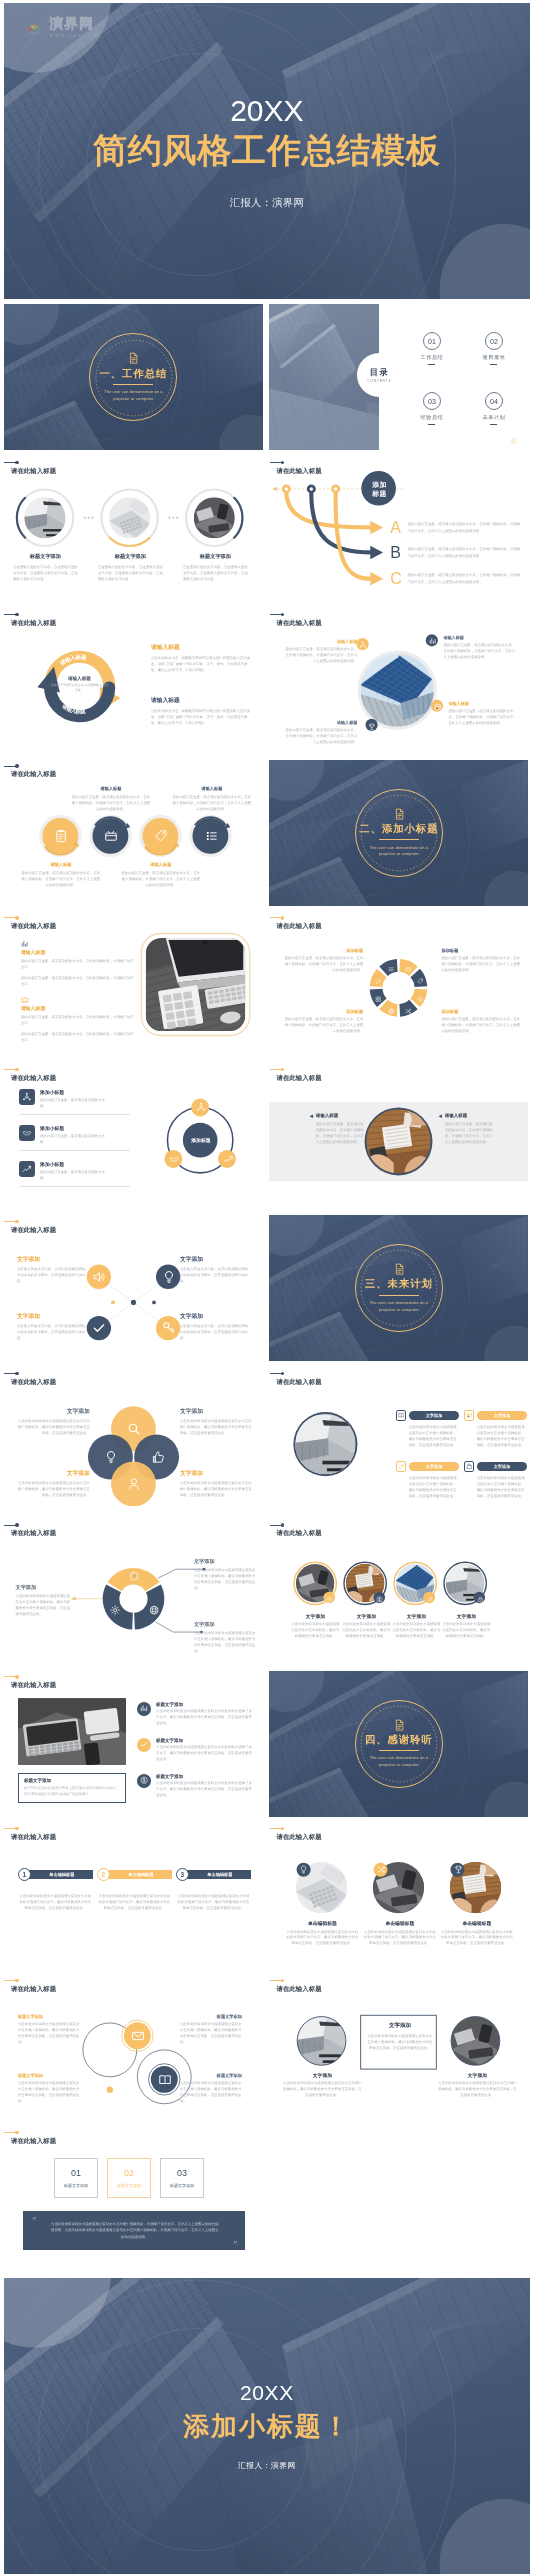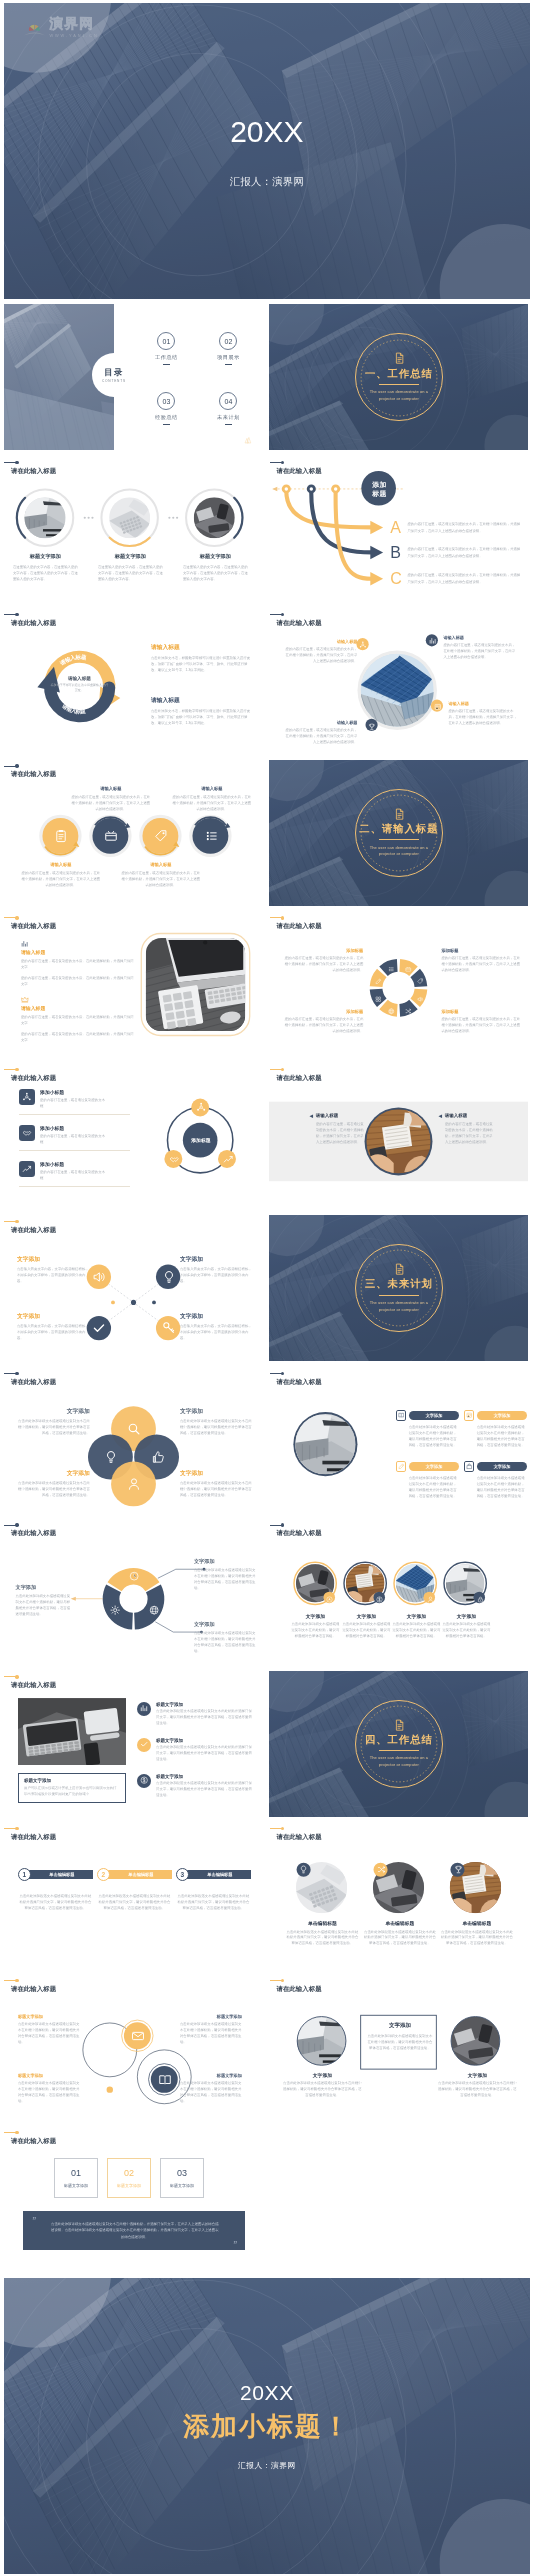--- a/index.html
+++ b/index.html
@@ -251,155 +251,25 @@
   <path d="M10.6 15.3a9.4 9.4 0 0 1 1-7.5l7.7 6z" fill="#d8493a"></path>
   <path d="M1.8 22.6q18.3-10.6 36.4 0-18.2-6.4-36.4 0z" fill="#96a0ac"></path>
  </svg>
  <div class="logo-tx">
   <div class="logo-cn">演界网</div>
   <div class="logo-en">WWW.YANJ.CN</div>
  </div>
 </div>
 <div style="position:absolute;left:0;top:0;width:100%;height:100%;display:flex;flex-direction:column;align-items:center;justify-content:center;padding-top:2.6px">
  <div class="cov-year">20XX</div>
+ <div class="cov-title">简约风格工作总结模板</div>
  <div class="cov-sub">汇报人：演界网</div>
 </div>
     </div>
 <div class="row">
-<div class="sl half">
-        <svg viewBox="0 0 170 227" preserveAspectRatio="none" style="position:absolute;left:0;top:0;width:110px;height:147px;display:block">
-<defs>
-<linearGradient id="tg2" x1="0" y1="0" x2=".3" y2="1">
- <stop offset="0" stop-color="#8995ab"></stop>
-              <stop offset=".5" stop-color="#78869d"></stop>
-              <stop offset="1" stop-color="#69788f"></stop>
-            </linearGradient>
-<linearGradient id="th2" x1="0" y1="0" x2=".8" y2="1">
- <stop offset="0" stop-color="#d5dce6" stop-opacity=".7"></stop>
-              <stop offset="1" stop-color="#64769180" stop-opacity=".5"></stop>
-            </linearGradient>
-<linearGradient id="ti2" x1="1" y1="0" x2="0" y2="1">
- <stop offset="0" stop-color="#b8c3d1" stop-opacity=".55"></stop>
-              <stop offset="1" stop-color="#5d6f8a" stop-opacity=".55"></stop>
-            </linearGradient>
-<clipPath id="tcp2">
-              <rect width="170" height="227"></rect>
-            </clipPath>
-</defs>
-<g clip-path="url(#tcp2)">
-<rect width="170" height="227" fill="url(#tg2)"></rect>
-<g>
-              <polygon points="-10,28 70,-12 100,30 16,96" fill="url(#th2)"></polygon>
-              <g stroke="#64768f" stroke-width=".6" opacity=".5">
-                <line x1="-10.0" y1="28.0" x2="16.0" y2="96.0"></line>
-                <line x1="-3.3" y1="24.7" x2="23.0" y2="90.5"></line>
-                <line x1="3.3" y1="21.3" x2="30.0" y2="85.0"></line>
-                <line x1="10.0" y1="18.0" x2="37.0" y2="79.5"></line>
-                <line x1="16.7" y1="14.7" x2="44.0" y2="74.0"></line>
-                <line x1="23.3" y1="11.3" x2="51.0" y2="68.5"></line>
-                <line x1="30.0" y1="8.0" x2="58.0" y2="63.0"></line>
-                <line x1="36.7" y1="4.7" x2="65.0" y2="57.5"></line>
-                <line x1="43.3" y1="1.3" x2="72.0" y2="52.0"></line>
-                <line x1="50.0" y1="-2.0" x2="79.0" y2="46.5"></line>
-                <line x1="56.7" y1="-5.3" x2="86.0" y2="41.0"></line>
-                <line x1="63.3" y1="-8.7" x2="93.0" y2="35.5"></line>
-                <line x1="70.0" y1="-12.0" x2="100.0" y2="30.0"></line>
-              </g>
-              <g stroke="#c3ccd9" stroke-width=".45" opacity=".4">
-                <line x1="-10.0" y1="28.0" x2="100.0" y2="30.0"></line>
-                <line x1="-8.1" y1="32.9" x2="97.9" y2="27.0"></line>
-                <line x1="-6.3" y1="37.7" x2="95.7" y2="24.0"></line>
-                <line x1="-4.4" y1="42.6" x2="93.6" y2="21.0"></line>
-                <line x1="-2.6" y1="47.4" x2="91.4" y2="18.0"></line>
-                <line x1="-0.7" y1="52.3" x2="89.3" y2="15.0"></line>
-                <line x1="1.1" y1="57.1" x2="87.1" y2="12.0"></line>
-                <line x1="3.0" y1="62.0" x2="85.0" y2="9.0"></line>
-                <line x1="4.9" y1="66.9" x2="82.9" y2="6.0"></line>
-                <line x1="6.7" y1="71.7" x2="80.7" y2="3.0"></line>
-                <line x1="8.6" y1="76.6" x2="78.6" y2="0.0"></line>
-                <line x1="10.4" y1="81.4" x2="76.4" y2="-3.0"></line>
-                <line x1="12.3" y1="86.3" x2="74.3" y2="-6.0"></line>
-                <line x1="14.1" y1="91.1" x2="72.1" y2="-9.0"></line>
-                <line x1="16.0" y1="96.0" x2="70.0" y2="-12.0"></line>
-              </g>
-            </g>
-<g>
-              <polygon points="16,96 100,30 135,100 44,186" fill="url(#ti2)"></polygon>
-              <g stroke="#5e7089" stroke-width=".6" opacity=".45">
-                <line x1="16.0" y1="96.0" x2="44.0" y2="186.0"></line>
-                <line x1="26.5" y1="87.8" x2="55.4" y2="175.2"></line>
-                <line x1="37.0" y1="79.5" x2="66.8" y2="164.5"></line>
-                <line x1="47.5" y1="71.2" x2="78.1" y2="153.8"></line>
-                <line x1="58.0" y1="63.0" x2="89.5" y2="143.0"></line>
-                <line x1="68.5" y1="54.8" x2="100.9" y2="132.2"></line>
-                <line x1="79.0" y1="46.5" x2="112.2" y2="121.5"></line>
-                <line x1="89.5" y1="38.2" x2="123.6" y2="110.8"></line>
-                <line x1="100.0" y1="30.0" x2="135.0" y2="100.0"></line>
-              </g>
-            </g>
-<g>
-              <polygon points="0,130 170,172 200,262 -10,262" fill="#a9b6c8" opacity=".55"></polygon>
-              <g stroke="#748499" stroke-width=".55" opacity=".5">
-                <line x1="0.0" y1="130.0" x2="20.0" y2="262.0"></line>
-                <line x1="21.2" y1="135.2" x2="42.5" y2="262.0"></line>
-                <line x1="42.5" y1="140.5" x2="65.0" y2="262.0"></line>
-                <line x1="63.8" y1="145.8" x2="87.5" y2="262.0"></line>
-                <line x1="85.0" y1="151.0" x2="110.0" y2="262.0"></line>
-                <line x1="106.2" y1="156.2" x2="132.5" y2="262.0"></line>
-                <line x1="127.5" y1="161.5" x2="155.0" y2="262.0"></line>
-                <line x1="148.8" y1="166.8" x2="177.5" y2="262.0"></line>
-                <line x1="170.0" y1="172.0" x2="200.0" y2="262.0"></line>
-              </g>
-<line x1="0.0" y1="130.0" x2="20.0" y2="262" stroke="#76869c" stroke-width=".55" opacity=".5"></line>
-              <line x1="17.0" y1="134.2" x2="38.0" y2="262" stroke="#76869c" stroke-width=".55" opacity=".5"></line>
-              <line x1="34.0" y1="138.4" x2="56.0" y2="262" stroke="#76869c" stroke-width=".55" opacity=".5"></line>
-              <line x1="51.0" y1="142.6" x2="74.0" y2="262" stroke="#76869c" stroke-width=".55" opacity=".5"></line>
-              <line x1="68.0" y1="146.8" x2="92.0" y2="262" stroke="#76869c" stroke-width=".55" opacity=".5"></line>
-              <line x1="85.0" y1="151.0" x2="110.0" y2="262" stroke="#76869c" stroke-width=".55" opacity=".5"></line>
-              <line x1="102.0" y1="155.2" x2="128.0" y2="262" stroke="#76869c" stroke-width=".55" opacity=".5"></line>
-              <line x1="119.0" y1="159.4" x2="146.0" y2="262" stroke="#76869c" stroke-width=".55" opacity=".5"></line>
-              <line x1="136.0" y1="163.6" x2="164.0" y2="262" stroke="#76869c" stroke-width=".55" opacity=".5"></line>
-              <line x1="153.0" y1="167.8" x2="182.0" y2="262" stroke="#76869c" stroke-width=".55" opacity=".5"></line>
-              <line x1="170.0" y1="172.0" x2="200.0" y2="262" stroke="#76869c" stroke-width=".55" opacity=".5"></line>
-</g>
-<polygon points="-10,28 70,-12 74,-8 -6,33" fill="#eef2f6" opacity=".55"></polygon>
-<polygon points="16,96 100,30 104,34 20,100" fill="#e3e9ef" opacity=".45"></polygon>
-<polygon points="150,150 205,160 210,227 160,227" fill="#8b9aaf" opacity=".45"></polygon>
-<rect width="170" height="227" fill="#5b6c88" opacity=".26"></rect>
-</g>
-</svg>
-        <div class="toc-badge" style="left:88px;top:49px;width:44px;height:44px">
- <div class="toc-cn">目录</div>
- <div class="toc-en">CONTENTS</div>
-        </div>
-        <div class="toc-item" style="left:143px;top:28px">
- <div class="toc-circ">01</div>
- <div class="toc-lb">工作总结</div>
- <div class="toc-ul"></div>
-        </div>
-        <div class="toc-item" style="left:205px;top:28px">
- <div class="toc-circ">02</div>
- <div class="toc-lb">项目展示</div>
- <div class="toc-ul"></div>
-        </div>
-        <div class="toc-item" style="left:143px;top:88px">
- <div class="toc-circ">03</div>
- <div class="toc-lb">经验总结</div>
- <div class="toc-ul"></div>
-        </div>
-        <div class="toc-item" style="left:205px;top:88px">
- <div class="toc-circ">04</div>
- <div class="toc-lb">未来计划</div>
- <div class="toc-ul"></div>
-        </div>
-        <svg width="9.7" height="7.7" viewBox="0 0 20 16" style="position:absolute;right:9px;bottom:6.5px;opacity:.55">
-          <path d="M6 14.5L10 3l4 11.5z" fill="none" stroke="#f0b860" stroke-width="1"></path>
-          <path d="M2 14.5L6 5l3.2 9.5z" fill="none" stroke="#f0b860" stroke-width="1"></path>
-        </svg>
-      </div>
 <div class="sl half">
         <svg class="bgsvg" viewBox="0 0 404 227" preserveAspectRatio="none">
 <defs>
 <linearGradient id="ss10" x1="0" y1="0" x2=".3" y2="1">
  <stop offset="0" stop-color="#4c6180"></stop>
               <stop offset=".4" stop-color="#405270"></stop>
               <stop offset="1" stop-color="#36475f"></stop>
             </linearGradient>
 <linearGradient id="sf10" x1=".1" y1="0" x2=".9" y2="1">
  <stop offset="0" stop-color="#8c9cb2" stop-opacity=".45"></stop>
@@ -563,20 +433,151 @@
  <svg width="12.3" height="12.3" viewBox="0 0 20 20" style="color:#f7c069">
               <path d="M5.5 1.8h6.6l3.9 3.9v12.5h-10.5z" fill="none" stroke="currentColor" stroke-width="1.35"></path>
               <path d="M12.1 1.8v3.9h3.9" fill="none" stroke="currentColor" stroke-width="1.35"></path>
               <path d="M8 9.4h5.4M8 12.2h5.4M8 15h3.4" stroke="currentColor" stroke-width="1.25" stroke-linecap="round"></path>
             </svg>
  <div class="sec-ttl">一、工作总结</div>
  <div class="sec-rule"></div>
  <div class="sec-sub"><span>The user can demonstrate on a</span><br><span>projector or computer</span></div>
 </div>
         </div>
+      </div>
+<div class="sl half">
+        <svg viewBox="0 0 170 227" preserveAspectRatio="none" style="position:absolute;left:0;top:0;width:110px;height:147px;display:block">
+<defs>
+<linearGradient id="tg2" x1="0" y1="0" x2=".3" y2="1">
+ <stop offset="0" stop-color="#8995ab"></stop>
+              <stop offset=".5" stop-color="#78869d"></stop>
+              <stop offset="1" stop-color="#69788f"></stop>
+            </linearGradient>
+<linearGradient id="th2" x1="0" y1="0" x2=".8" y2="1">
+ <stop offset="0" stop-color="#d5dce6" stop-opacity=".7"></stop>
+              <stop offset="1" stop-color="#64769180" stop-opacity=".5"></stop>
+            </linearGradient>
+<linearGradient id="ti2" x1="1" y1="0" x2="0" y2="1">
+ <stop offset="0" stop-color="#b8c3d1" stop-opacity=".55"></stop>
+              <stop offset="1" stop-color="#5d6f8a" stop-opacity=".55"></stop>
+            </linearGradient>
+<clipPath id="tcp2">
+              <rect width="170" height="227"></rect>
+            </clipPath>
+</defs>
+<g clip-path="url(#tcp2)">
+<rect width="170" height="227" fill="url(#tg2)"></rect>
+<g>
+              <polygon points="-10,28 70,-12 100,30 16,96" fill="url(#th2)"></polygon>
+              <g stroke="#64768f" stroke-width=".6" opacity=".5">
+                <line x1="-10.0" y1="28.0" x2="16.0" y2="96.0"></line>
+                <line x1="-3.3" y1="24.7" x2="23.0" y2="90.5"></line>
+                <line x1="3.3" y1="21.3" x2="30.0" y2="85.0"></line>
+                <line x1="10.0" y1="18.0" x2="37.0" y2="79.5"></line>
+                <line x1="16.7" y1="14.7" x2="44.0" y2="74.0"></line>
+                <line x1="23.3" y1="11.3" x2="51.0" y2="68.5"></line>
+                <line x1="30.0" y1="8.0" x2="58.0" y2="63.0"></line>
+                <line x1="36.7" y1="4.7" x2="65.0" y2="57.5"></line>
+                <line x1="43.3" y1="1.3" x2="72.0" y2="52.0"></line>
+                <line x1="50.0" y1="-2.0" x2="79.0" y2="46.5"></line>
+                <line x1="56.7" y1="-5.3" x2="86.0" y2="41.0"></line>
+                <line x1="63.3" y1="-8.7" x2="93.0" y2="35.5"></line>
+                <line x1="70.0" y1="-12.0" x2="100.0" y2="30.0"></line>
+              </g>
+              <g stroke="#c3ccd9" stroke-width=".45" opacity=".4">
+                <line x1="-10.0" y1="28.0" x2="100.0" y2="30.0"></line>
+                <line x1="-8.1" y1="32.9" x2="97.9" y2="27.0"></line>
+                <line x1="-6.3" y1="37.7" x2="95.7" y2="24.0"></line>
+                <line x1="-4.4" y1="42.6" x2="93.6" y2="21.0"></line>
+                <line x1="-2.6" y1="47.4" x2="91.4" y2="18.0"></line>
+                <line x1="-0.7" y1="52.3" x2="89.3" y2="15.0"></line>
+                <line x1="1.1" y1="57.1" x2="87.1" y2="12.0"></line>
+                <line x1="3.0" y1="62.0" x2="85.0" y2="9.0"></line>
+                <line x1="4.9" y1="66.9" x2="82.9" y2="6.0"></line>
+                <line x1="6.7" y1="71.7" x2="80.7" y2="3.0"></line>
+                <line x1="8.6" y1="76.6" x2="78.6" y2="0.0"></line>
+                <line x1="10.4" y1="81.4" x2="76.4" y2="-3.0"></line>
+                <line x1="12.3" y1="86.3" x2="74.3" y2="-6.0"></line>
+                <line x1="14.1" y1="91.1" x2="72.1" y2="-9.0"></line>
+                <line x1="16.0" y1="96.0" x2="70.0" y2="-12.0"></line>
+              </g>
+            </g>
+<g>
+              <polygon points="16,96 100,30 135,100 44,186" fill="url(#ti2)"></polygon>
+              <g stroke="#5e7089" stroke-width=".6" opacity=".45">
+                <line x1="16.0" y1="96.0" x2="44.0" y2="186.0"></line>
+                <line x1="26.5" y1="87.8" x2="55.4" y2="175.2"></line>
+                <line x1="37.0" y1="79.5" x2="66.8" y2="164.5"></line>
+                <line x1="47.5" y1="71.2" x2="78.1" y2="153.8"></line>
+                <line x1="58.0" y1="63.0" x2="89.5" y2="143.0"></line>
+                <line x1="68.5" y1="54.8" x2="100.9" y2="132.2"></line>
+                <line x1="79.0" y1="46.5" x2="112.2" y2="121.5"></line>
+                <line x1="89.5" y1="38.2" x2="123.6" y2="110.8"></line>
+                <line x1="100.0" y1="30.0" x2="135.0" y2="100.0"></line>
+              </g>
+            </g>
+<g>
+              <polygon points="0,130 170,172 200,262 -10,262" fill="#a9b6c8" opacity=".55"></polygon>
+              <g stroke="#748499" stroke-width=".55" opacity=".5">
+                <line x1="0.0" y1="130.0" x2="20.0" y2="262.0"></line>
+                <line x1="21.2" y1="135.2" x2="42.5" y2="262.0"></line>
+                <line x1="42.5" y1="140.5" x2="65.0" y2="262.0"></line>
+                <line x1="63.8" y1="145.8" x2="87.5" y2="262.0"></line>
+                <line x1="85.0" y1="151.0" x2="110.0" y2="262.0"></line>
+                <line x1="106.2" y1="156.2" x2="132.5" y2="262.0"></line>
+                <line x1="127.5" y1="161.5" x2="155.0" y2="262.0"></line>
+                <line x1="148.8" y1="166.8" x2="177.5" y2="262.0"></line>
+                <line x1="170.0" y1="172.0" x2="200.0" y2="262.0"></line>
+              </g>
+<line x1="0.0" y1="130.0" x2="20.0" y2="262" stroke="#76869c" stroke-width=".55" opacity=".5"></line>
+              <line x1="17.0" y1="134.2" x2="38.0" y2="262" stroke="#76869c" stroke-width=".55" opacity=".5"></line>
+              <line x1="34.0" y1="138.4" x2="56.0" y2="262" stroke="#76869c" stroke-width=".55" opacity=".5"></line>
+              <line x1="51.0" y1="142.6" x2="74.0" y2="262" stroke="#76869c" stroke-width=".55" opacity=".5"></line>
+              <line x1="68.0" y1="146.8" x2="92.0" y2="262" stroke="#76869c" stroke-width=".55" opacity=".5"></line>
+              <line x1="85.0" y1="151.0" x2="110.0" y2="262" stroke="#76869c" stroke-width=".55" opacity=".5"></line>
+              <line x1="102.0" y1="155.2" x2="128.0" y2="262" stroke="#76869c" stroke-width=".55" opacity=".5"></line>
+              <line x1="119.0" y1="159.4" x2="146.0" y2="262" stroke="#76869c" stroke-width=".55" opacity=".5"></line>
+              <line x1="136.0" y1="163.6" x2="164.0" y2="262" stroke="#76869c" stroke-width=".55" opacity=".5"></line>
+              <line x1="153.0" y1="167.8" x2="182.0" y2="262" stroke="#76869c" stroke-width=".55" opacity=".5"></line>
+              <line x1="170.0" y1="172.0" x2="200.0" y2="262" stroke="#76869c" stroke-width=".55" opacity=".5"></line>
+</g>
+<polygon points="-10,28 70,-12 74,-8 -6,33" fill="#eef2f6" opacity=".55"></polygon>
+<polygon points="16,96 100,30 104,34 20,100" fill="#e3e9ef" opacity=".45"></polygon>
+<polygon points="150,150 205,160 210,227 160,227" fill="#8b9aaf" opacity=".45"></polygon>
+<rect width="170" height="227" fill="#5b6c88" opacity=".26"></rect>
+</g>
+</svg>
+        <div class="toc-badge" style="left:88px;top:49px;width:44px;height:44px">
+ <div class="toc-cn">目录</div>
+ <div class="toc-en">CONTENTS</div>
+        </div>
+        <div class="toc-item" style="left:143px;top:28px">
+ <div class="toc-circ">01</div>
+ <div class="toc-lb">工作总结</div>
+ <div class="toc-ul"></div>
+        </div>
+        <div class="toc-item" style="left:205px;top:28px">
+ <div class="toc-circ">02</div>
+ <div class="toc-lb">项目展示</div>
+ <div class="toc-ul"></div>
+        </div>
+        <div class="toc-item" style="left:143px;top:88px">
+ <div class="toc-circ">03</div>
+ <div class="toc-lb">经验总结</div>
+ <div class="toc-ul"></div>
+        </div>
+        <div class="toc-item" style="left:205px;top:88px">
+ <div class="toc-circ">04</div>
+ <div class="toc-lb">未来计划</div>
+ <div class="toc-ul"></div>
+        </div>
+        <svg width="9.7" height="7.7" viewBox="0 0 20 16" style="position:absolute;right:9px;bottom:6.5px;opacity:.55">
+          <path d="M6 14.5L10 3l4 11.5z" fill="none" stroke="#f0b860" stroke-width="1"></path>
+          <path d="M2 14.5L6 5l3.2 9.5z" fill="none" stroke="#f0b860" stroke-width="1"></path>
+        </svg>
       </div>
 </div>
 <div class="row">
 <div class="sl half">
         <div class="sh">
           <div class="ln"></div>
           <div class="tt">请在此输入标题</div>
         </div>
         <svg class="bgsvg" viewBox="0 0 404 227">
           <g transform="translate(64,96)">
@@ -1082,21 +1083,21 @@
         <div class="sec-w">
           <div class="sec-c">
  <svg width="88" height="88" viewBox="0 0 137 137" style="position:absolute;left:-0.8px;top:-0.8px">
               <circle cx="68.5" cy="68.5" r="59" fill="none" stroke="#e6b86a" stroke-width="1" stroke-dasharray="2.2 3.4"></circle>
             </svg>
  <svg width="12.3" height="12.3" viewBox="0 0 20 20" style="color:#f7c069">
               <path d="M5.5 1.8h6.6l3.9 3.9v12.5h-10.5z" fill="none" stroke="currentColor" stroke-width="1.35"></path>
               <path d="M12.1 1.8v3.9h3.9" fill="none" stroke="currentColor" stroke-width="1.35"></path>
               <path d="M8 9.4h5.4M8 12.2h5.4M8 15h3.4" stroke="currentColor" stroke-width="1.25" stroke-linecap="round"></path>
             </svg>
- <div class="sec-ttl">二、请输入标题</div>
+ <div class="sec-ttl">二、添加小标题</div>
  <div class="sec-rule"></div>
  <div class="sec-sub"><span>The user can demonstrate on a</span><br><span>projector or computer</span></div>
 </div>
         </div>
       </div>
 </div>
 <div class="row">
 <div class="sl half">
         <div class="sh or">
           <div class="ln"></div>
@@ -2230,21 +2231,21 @@
         <div class="sec-w">
           <div class="sec-c">
  <svg width="88" height="88" viewBox="0 0 137 137" style="position:absolute;left:-0.8px;top:-0.8px">
               <circle cx="68.5" cy="68.5" r="59" fill="none" stroke="#e6b86a" stroke-width="1" stroke-dasharray="2.2 3.4"></circle>
             </svg>
  <svg width="12.3" height="12.3" viewBox="0 0 20 20" style="color:#f7c069">
               <path d="M5.5 1.8h6.6l3.9 3.9v12.5h-10.5z" fill="none" stroke="currentColor" stroke-width="1.35"></path>
               <path d="M12.1 1.8v3.9h3.9" fill="none" stroke="currentColor" stroke-width="1.35"></path>
               <path d="M8 9.4h5.4M8 12.2h5.4M8 15h3.4" stroke="currentColor" stroke-width="1.25" stroke-linecap="round"></path>
             </svg>
- <div class="sec-ttl">四、工作总结</div>
+ <div class="sec-ttl">四、感谢聆听</div>
  <div class="sec-rule"></div>
  <div class="sec-sub"><span>The user can demonstrate on a</span><br><span>projector or computer</span></div>
 </div>
         </div>
       </div>
 </div>
 <div class="row">
 <div class="sl half">
         <div class="sh or">
           <div class="ln"></div>

